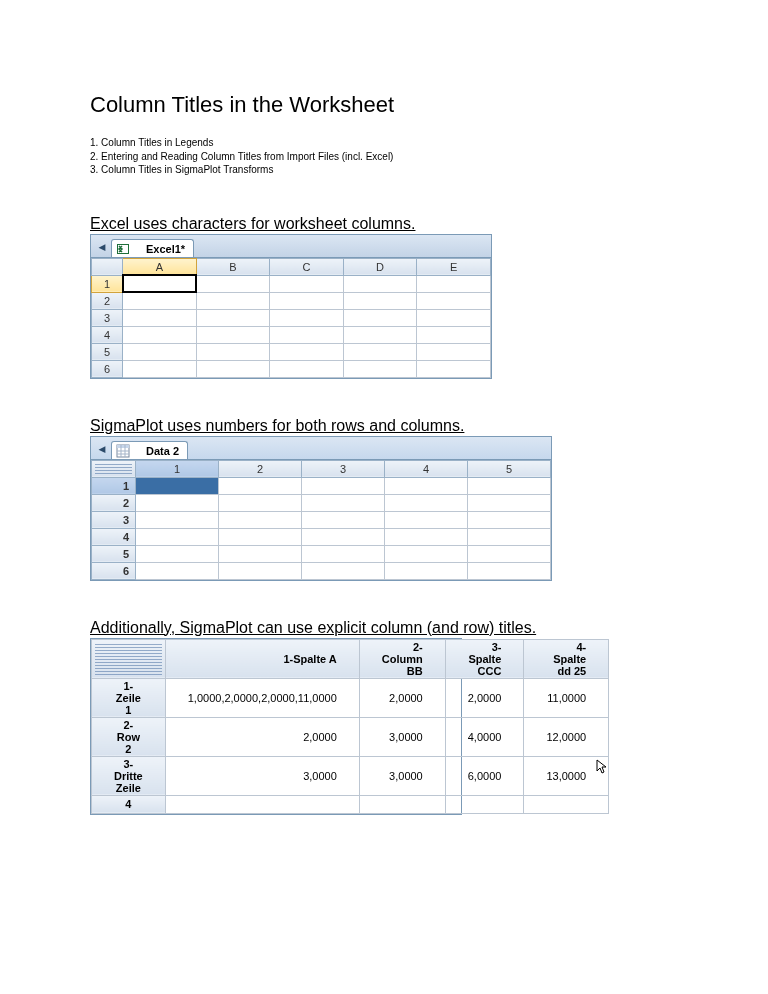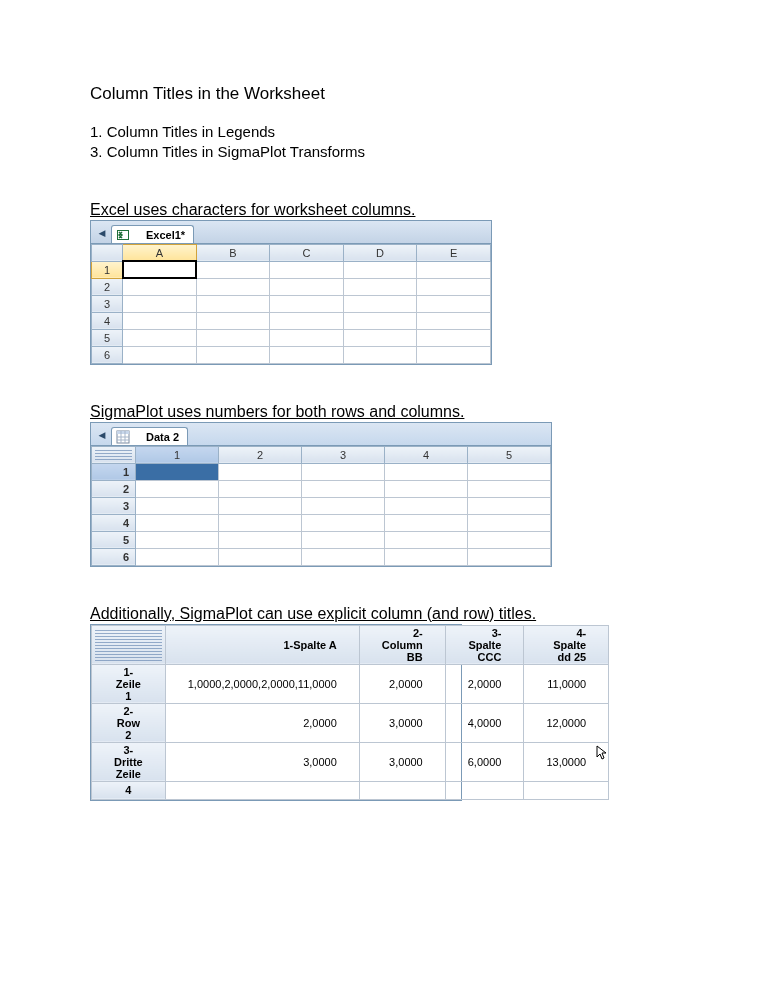--- a/index.html
+++ b/index.html
@@ -8,27 +8,27 @@
     background: #fff;
     font-family: Arial, Helvetica, sans-serif;
     font-size: 13px;
     color: #000;
     width: 768px;
   }
   .page {
     padding: 84px 90px 60px 90px;
   }
   h1 {
-    font-size: 17px;
+    font-size: 22px;
     font-weight: 400;
-    margin: 0 0 18px 0;
+    margin: 8px 0 18px 0;
   }
   .toc {
     margin: 0 0 10px 0;
-    font-size: 15px;
+    font-size: 10px;
     line-height: 1.35;
   }
   .caption {
     font-size: 16px;
     margin: 38px 0 1px 0;
     text-decoration: underline;
   }
 
   
   .shot {
@@ -172,20 +172,21 @@
 </style>
 </head>
 <body>
 
 <div class="page">
 
   <h1>Column Titles in the Worksheet</h1>
 
   <div class="toc">
     <div>1. Column Titles in Legends</div>
+    <div>2. Entering and Reading Column Titles from Import Files (incl. Excel)</div>
     <div>3. Column Titles in SigmaPlot Transforms</div>
   </div>
 
   <div class="caption">Excel uses characters for worksheet columns.</div>
 
   <div class="shot">
     <div class="tabbar">
       <div class="tab-arrow">◀</div>
       <div class="tab">
         <svg width="14" height="14" viewBox="0 0 14 14">

